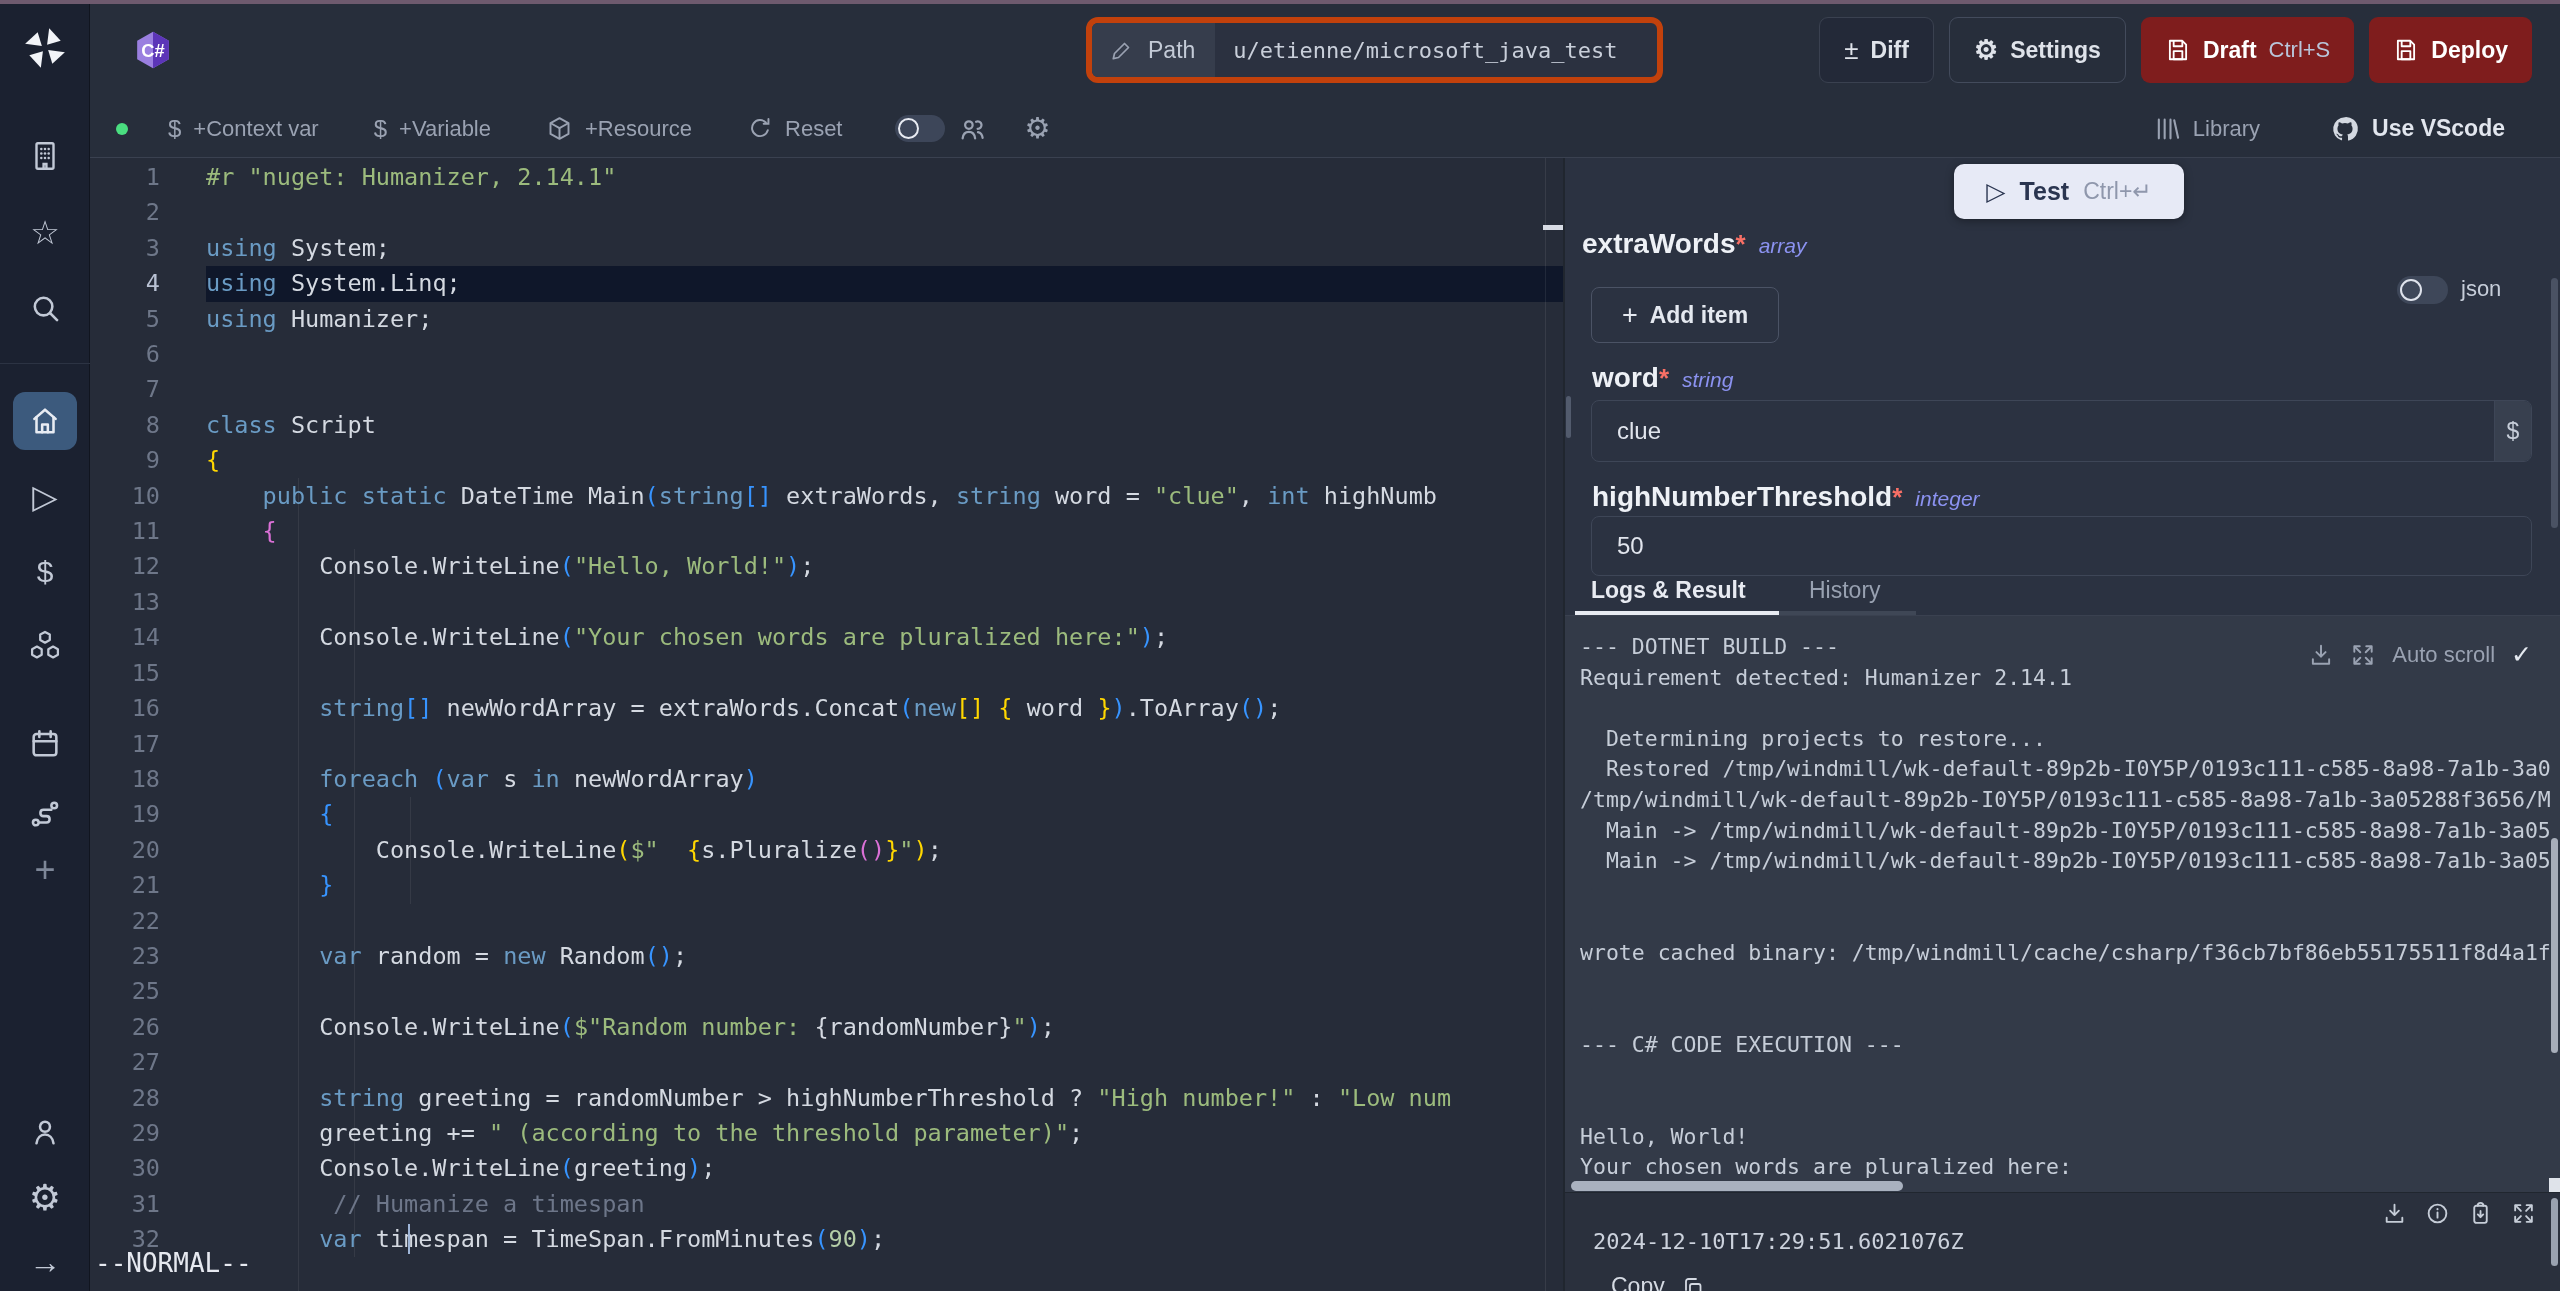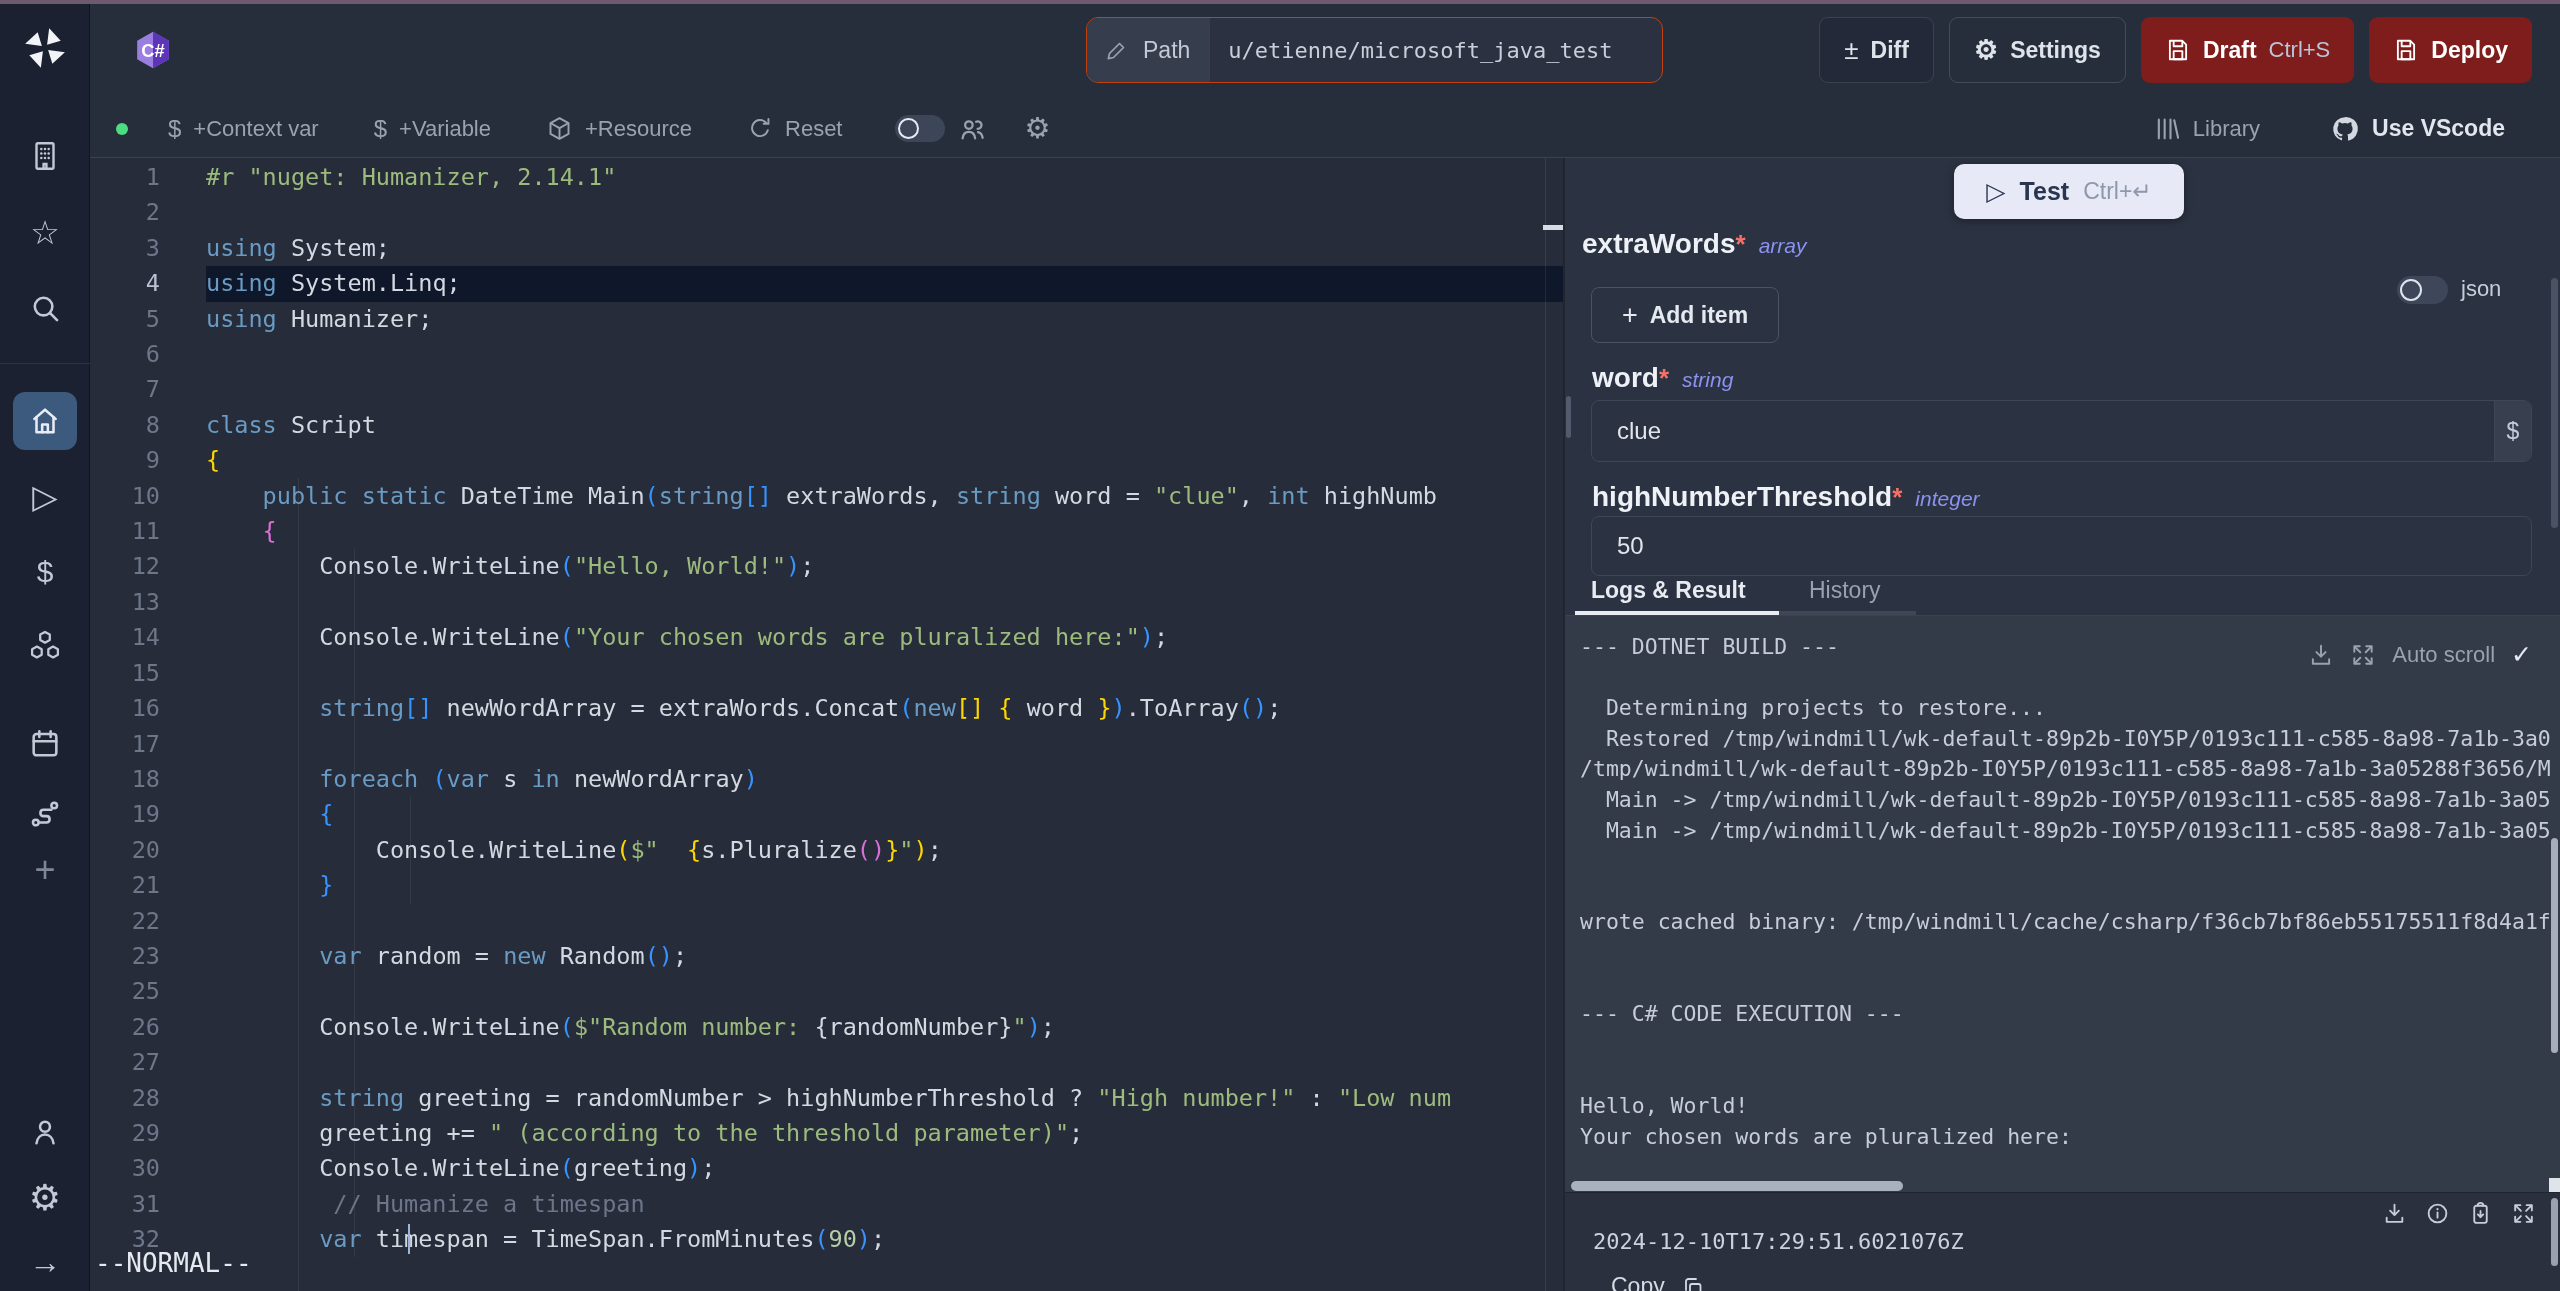--- a/index.html
+++ b/index.html
@@ -15,21 +15,21 @@
   .sidebar { left:0; top:4px; width:90px; height:1287px; background:#1b2130; border-right:1px solid rgba(0,0,0,.35); }
   .sb-item { position:absolute; left:0; width:90px; height:56px; display:flex; align-items:center; justify-content:center; color:#c2c9d6; }
   .sb-glyph { font-size:33px; line-height:1; color:#c2c9d6; }
   .sb-active { position:absolute; left:13px; width:64px; height:58px; background:#3c5a7d; border-radius:12px; }
   .sb-divider { position:absolute; left:0; width:90px; height:1px; background:#2c3343; }
 
   
   .header { left:90px; top:4px; width:2470px; height:96px; background:#272e3b; }
   .titlebox { position:absolute; left:103px; top:13px; width:765px; height:66px; background:#313848; border-radius:9px; display:flex; align-items:center; justify-content:space-between; padding:0 22px; }
   .titletext { font-size:26px; font-weight:600; color:#d3d8e2; }
-  .pathbox { position:absolute; left:996px; top:13px; width:577px; height:66px; border:1px solid #c2410c; border-radius:12px; background:#2b3140; display:flex; align-items:center; overflow:hidden; }
+  .pathbox { position:absolute; left:996px; top:13px; width:577px; height:66px; border:6px solid #c2410c; border-radius:12px; background:#2b3140; display:flex; align-items:center; overflow:hidden; }
   .pathleft { height:100%; display:flex; align-items:center; gap:14px; padding:0 20px 0 18px; background:#363d4c; color:#c3cad6; font-size:23px; }
   .pathvalue { font-family:"DejaVu Sans Mono", monospace; font-size:22px; color:#c9cfda; padding-left:18px; }
   .hbtns { position:absolute; right:28px; top:13px; height:66px; display:flex; gap:15px; }
   .btn { height:66px; display:flex; align-items:center; gap:12px; border-radius:9px; padding:0 24px; font-size:23px; font-weight:600; color:#dfe3ea; }
   .btn-dark { background:#232938; border:1px solid #3a4150; }
   .btn-outline { background:transparent; border:1px solid #434b5c; }
   .btn-blue { background:#7f1d1d; color:#ffffff; }
   .kbd-hint { color:#b9c5d9; font-weight:400; font-size:22px; }
   .pm { font-size:26px; font-weight:400; }
   .gear-glyph { font-size:27px; line-height:1; }
@@ -475,20 +475,21 @@
     <span class="tab-active">Logs &amp; Result</span>
     <span class="tab-inactive">History</span>
     <div class="tab-underline-track"></div>
     <div class="tab-underline"></div>
   </div>
   <div class="panel-divider"></div>
 
   <div class="logarea">
     <div class="log-lines">
         <div class="log-line">--- DOTNET BUILD ---</div>
+        <div class="log-line">Requirement detected: Humanizer 2.14.1</div>
         <div class="log-line"> </div>
         <div class="log-line">  Determining projects to restore...</div>
         <div class="log-line">  Restored /tmp/windmill/wk-default-89p2b-I0Y5P/0193c111-c585-8a98-7a1b-3a0</div>
         <div class="log-line">/tmp/windmill/wk-default-89p2b-I0Y5P/0193c111-c585-8a98-7a1b-3a05288f3656/M</div>
         <div class="log-line">  Main -&gt; /tmp/windmill/wk-default-89p2b-I0Y5P/0193c111-c585-8a98-7a1b-3a05</div>
         <div class="log-line">  Main -&gt; /tmp/windmill/wk-default-89p2b-I0Y5P/0193c111-c585-8a98-7a1b-3a05</div>
         <div class="log-line"> </div>
         <div class="log-line"> </div>
         <div class="log-line">wrote cached binary: /tmp/windmill/cache/csharp/f36cb7bf86eb55175511f8d4a1f</div>
         <div class="log-line"> </div>

